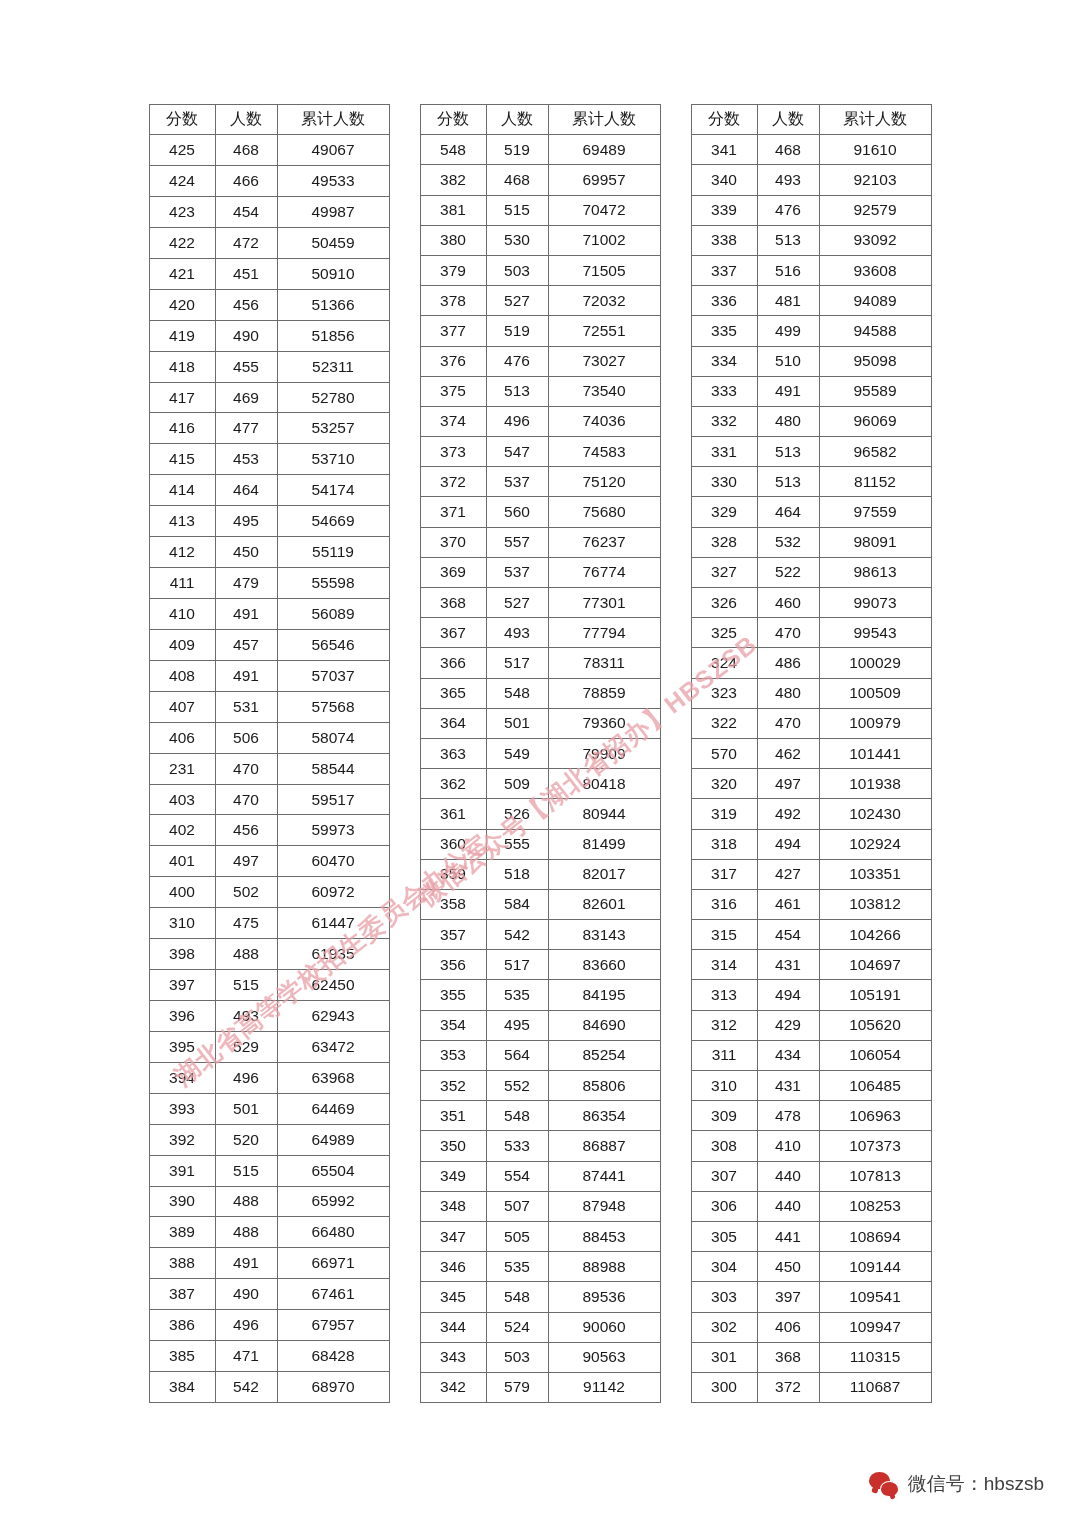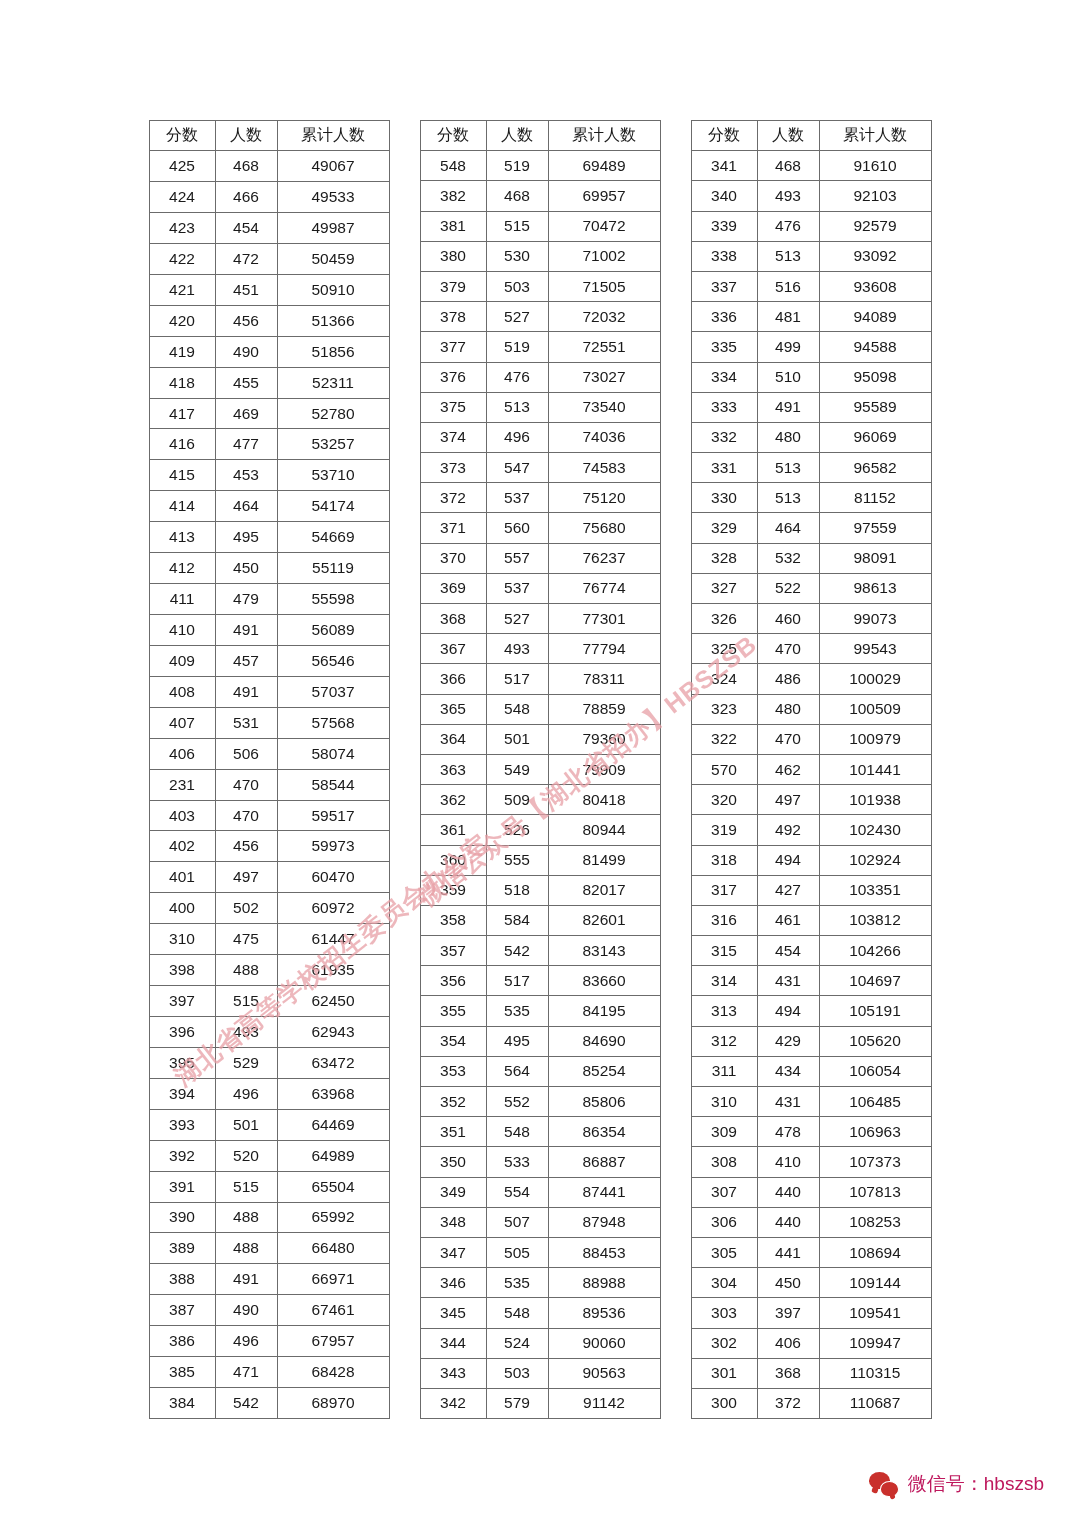--- a/index.html
+++ b/index.html
@@ -11,21 +11,21 @@
     width: 1080px;
     height: 1527px;
     position: relative;
     font-family: "Liberation Sans", sans-serif;
     color: #1a1a1a;
     overflow: hidden;
   }
   .tables-area {
     position: absolute;
     left: 0;
-    top: 120px;
+    top: 104px;
     width: 1080px;
     display: flex;
     justify-content: center;
     gap: 30px;
   }
   table.score-table {
     border-collapse: collapse;
     table-layout: fixed;
     width: 240px;
   }
@@ -121,21 +121,21 @@
     right: 3px;
     bottom: -3px;
     width: 5px;
     height: 5px;
     background: #c9302c;
     transform: rotate(-20deg);
     border-radius: 2px;
   }
   .footer-text {
     font-size: 19px;
-    color: #be185d;
+    color: #404040;
     font-family: "Liberation Sans", sans-serif;
   }
 </style>
 </head>
 <body>
 
 <div class="tables-area">
     <table class="score-table">
       <colgroup>
         <col class="c-score">

